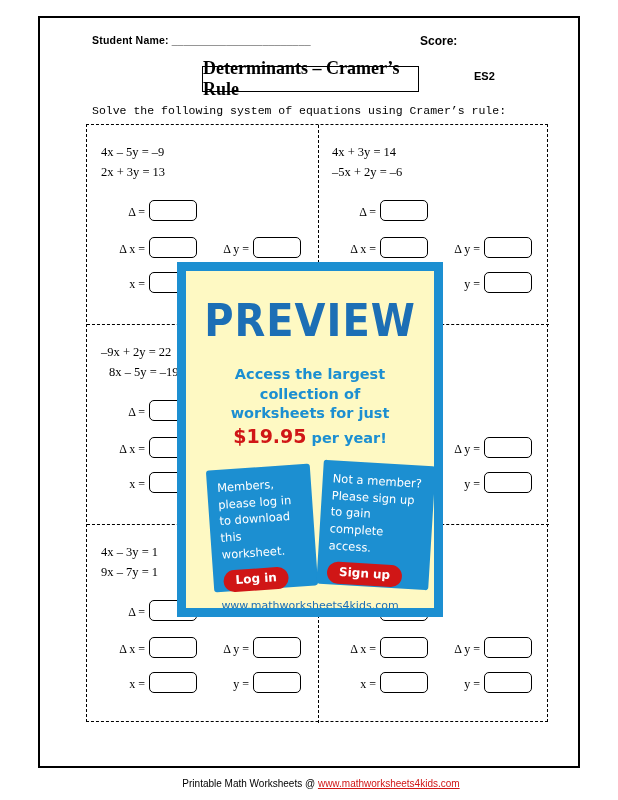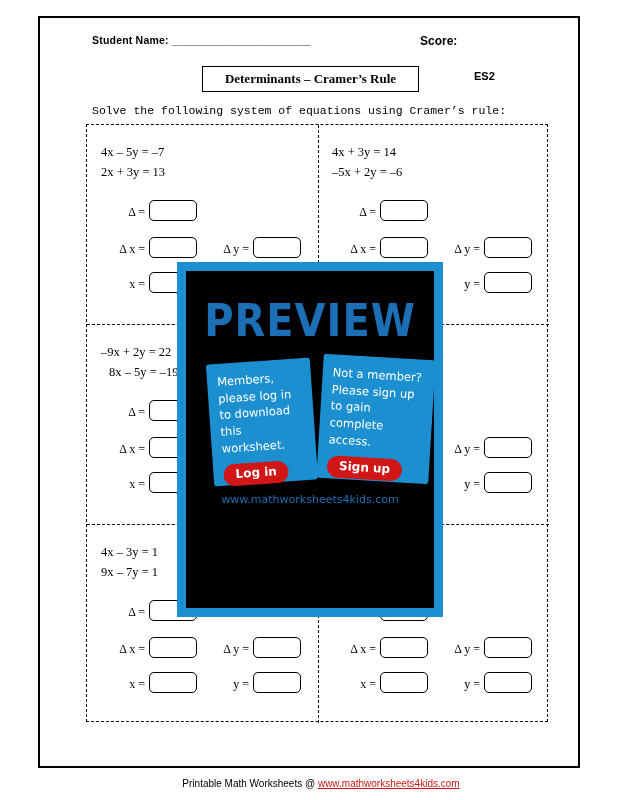--- a/index.html
+++ b/index.html
@@ -60,21 +60,21 @@
     top: 66px;
     width: 217px;
     height: 26px;
     border: 1.5px solid #000;
     box-sizing: border-box;
     display: flex;
     align-items: center;
     justify-content: center;
   }
   .title-box span {
-    font-size: 13px;
+    font-size: 18px;
     font-weight: bold;
     font-family: "Liberation Serif", serif;
     color: #000;
   }
   .es-code {
     position: absolute;
     left: 474px;
     top: 70px;
     font-size: 11px;
     font-weight: bold;
@@ -165,21 +165,21 @@
     color: #d01616;
     text-decoration: underline;
   }
   
   .preview {
     position: absolute;
     left: 177px;
     top: 262px;
     width: 266px;
     height: 355px;
-    background: #000000;
+    background: #fef9c3;
     border: 9px solid #1c8fd1;
     box-sizing: border-box;
     text-align: center;
     overflow: hidden;
   }
   .preview-title {
     margin-top: 26px;
     font-size: 40px;
     font-weight: bold;
     color: #1c6fb5;
@@ -266,21 +266,21 @@
   <div class="es-code">ES2</div>
 
   <div class="instruction">Solve the following system of equations using Cramer’s rule:</div>
 
   <div class="grid">
     <div class="vline"></div>
     <div class="hline1"></div>
     <div class="hline2"></div>
 
     <div class="cell" style="left:0;top:0;">
-      <div class="eq" style="left:14px;top:20px;">4x – 5y = –7</div>
+      <div class="eq" style="left:14px;top:20px;">4x – 5y = –9</div>
       <div class="eq" style="left:14px;top:40px;">2x + 3y = 13</div>
       <div class="lbl" style="left:14px;top:80px;width:44px;">Δ =</div>
       <div class="ansbox" style="left:62px;top:75px;"></div>
       <div class="lbl" style="left:14px;top:117px;width:44px;">Δ x =</div>
       <div class="ansbox" style="left:62px;top:112px;"></div>
       <div class="lbl" style="left:118px;top:117px;width:44px;">Δ y =</div>
       <div class="ansbox" style="left:166px;top:112px;"></div>
       <div class="lbl" style="left:14px;top:152px;width:44px;">x =</div>
       <div class="ansbox" style="left:62px;top:147px;"></div>
       <div class="lbl" style="left:118px;top:152px;width:44px;">y =</div>
@@ -358,20 +358,24 @@
       <div class="ansbox" style="left:166px;top:112px;"></div>
       <div class="lbl" style="left:14px;top:152px;width:44px;">x =</div>
       <div class="ansbox" style="left:62px;top:147px;"></div>
       <div class="lbl" style="left:118px;top:152px;width:44px;">y =</div>
       <div class="ansbox" style="left:166px;top:147px;"></div>
     </div>
   </div>
 
   <div class="preview">
     <div class="preview-title">PREVIEW</div>
+    <div class="preview-sub">
+      <span>Access the largest collection of</span><br>
+      <span>worksheets for just </span><span class="price">$19.95</span><span> per year!</span>
+    </div>
     <div class="cards">
       <div class="card card-left">
         <span>Members, please log in to download this worksheet.</span>
         <div><span class="pill">Log in</span></div>
       </div>
       <div class="card card-right">
         <span>Not a member? Please sign up to gain complete access.</span>
         <div><span class="pill">Sign up</span></div>
       </div>
     </div>

